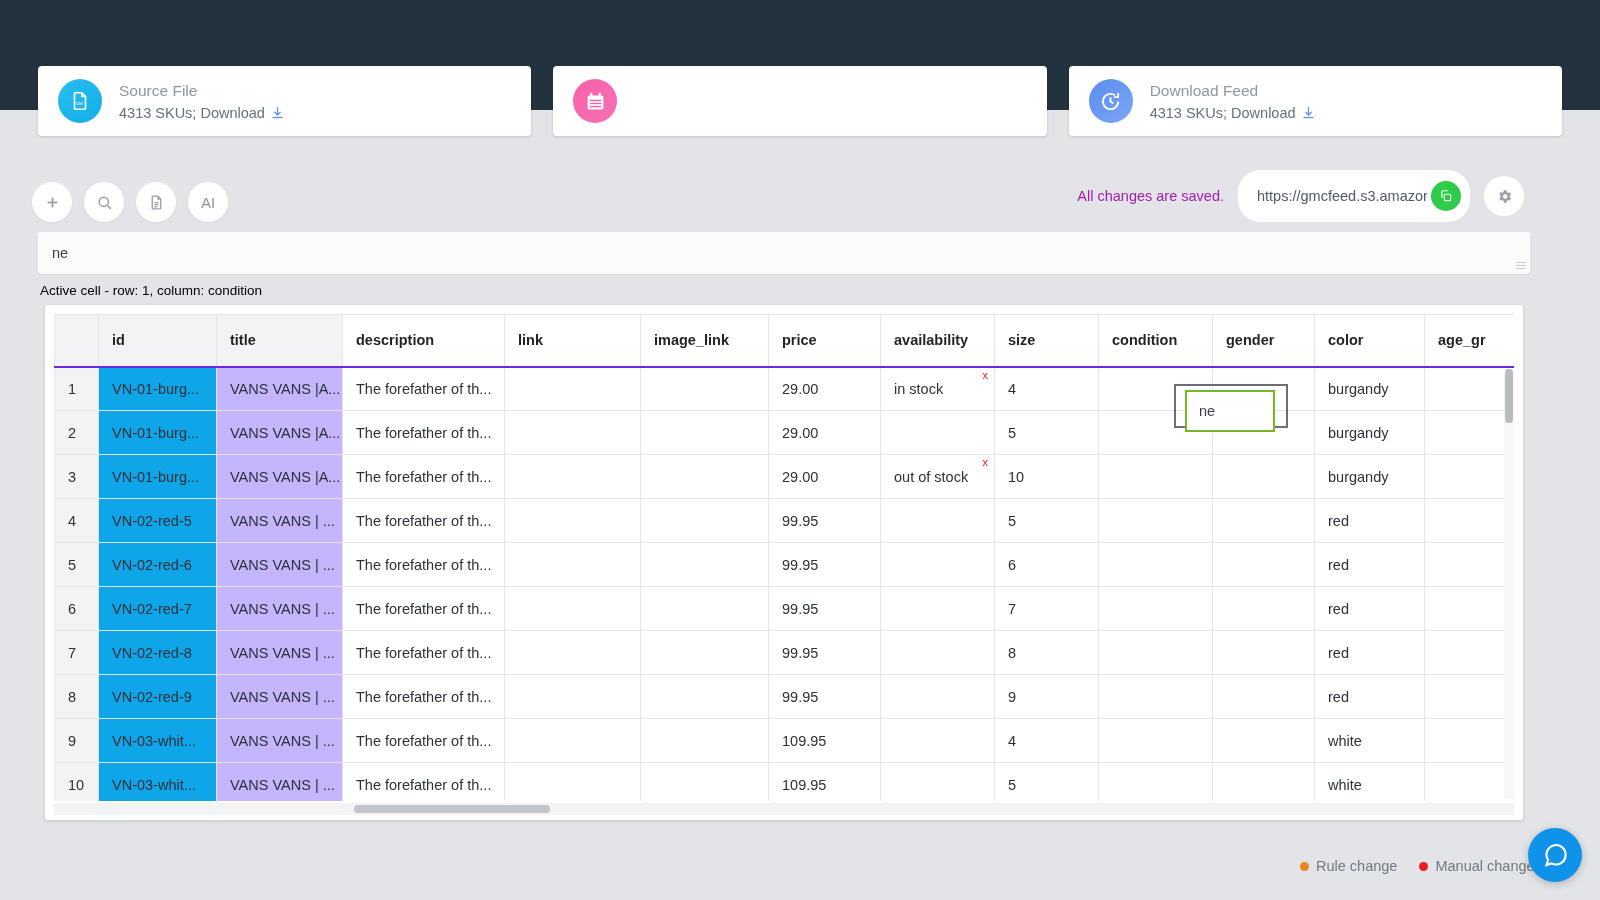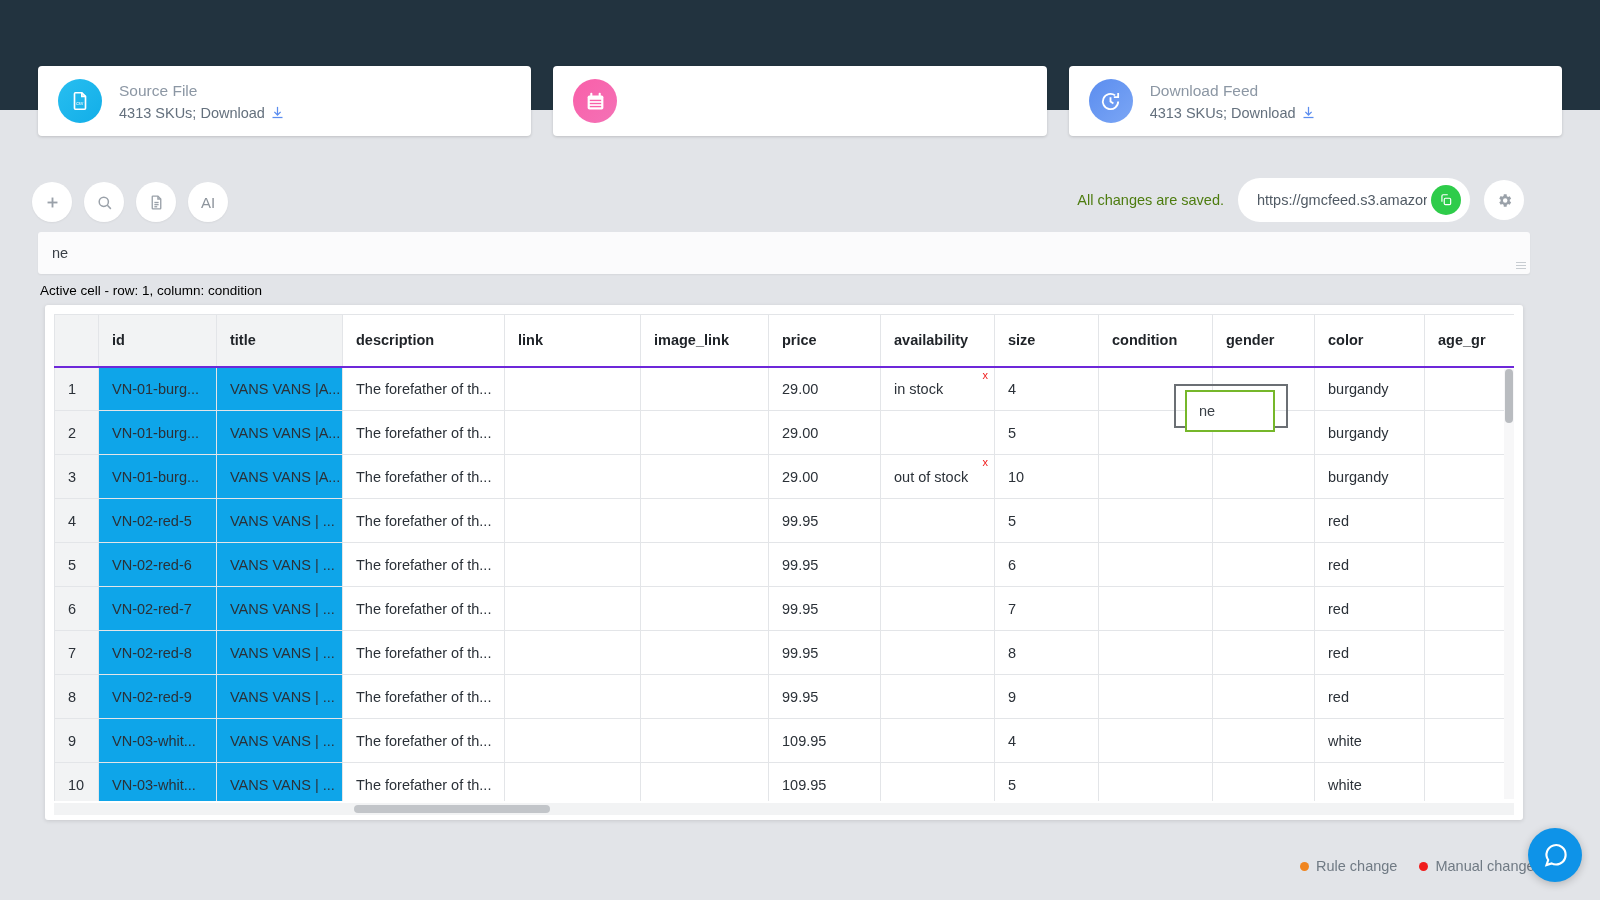--- a/index.html
+++ b/index.html
@@ -65,25 +65,25 @@
     background: #fff; border: none;
     display: flex; align-items: center; justify-content: center;
     margin-right: 12px; cursor: pointer;
     color: #9aa1a9;
     box-shadow: 0 1px 2px rgba(0,0,0,.05);
   }
   .round-btn.ai { font-size: 15px; color: #8d949c; font-weight: 400; }
   .toolbar-right {
     margin-left: auto; display: flex; align-items: center; gap: 14px;
   }
-  .saved-text { font-size: 14.5px; color: #4d7c0f; }
+  .saved-text { font-size: 14.5px; color: #a21caf; }
   .url-pill {
     display: flex; align-items: center;
     background: #fff; border-radius: 22px;
-    height: 44px; padding: 0 5px 0 19px; gap: 4px;
+    height: 52px; padding: 0 5px 0 19px; gap: 4px;
     min-width: 232px;
   }
   .url-text {
     font-size: 14.5px; color: #505a64; white-space: nowrap;
     overflow: hidden; max-width: 170px;
   }
   .copy-btn {
     width: 30px; height: 30px; border-radius: 50%;
     background: #2ecc4a; border: none; cursor: pointer;
     display: flex; align-items: center; justify-content: center;
@@ -156,21 +156,21 @@
     border-bottom: 2px solid #6d28d9;
   }
   table.sheet thead th.hdr-shaded { background: #f2f3f4; }
   table.sheet thead th.corner { background: #f2f3f4; }
   table.sheet tbody td { height: 44px; color: #2b3138; }
   td.rownum {
     background: #f2f3f4; color: #3a4047;
     text-align: left; font-size: 14.5px;
   }
   td.c-id    { background: #0ea5e9; color: #3f6fd8; }
-  td.c-title { background: #0ea5e9; color: #f26522; }
+  td.c-title { background: #c4b5fd; color: #f26522; }
   td.c-size  { color: #f0851f; }
   td.c-avail { color: #f01c1c; position: relative; }
   td.c-avail .flag {
     position: absolute; top: 2px; right: 6px;
     color: #f01c1c; font-size: 11px; line-height: 1;
   }
   td.c-cond  { position: relative; }
 
   
   .cell-selected {

